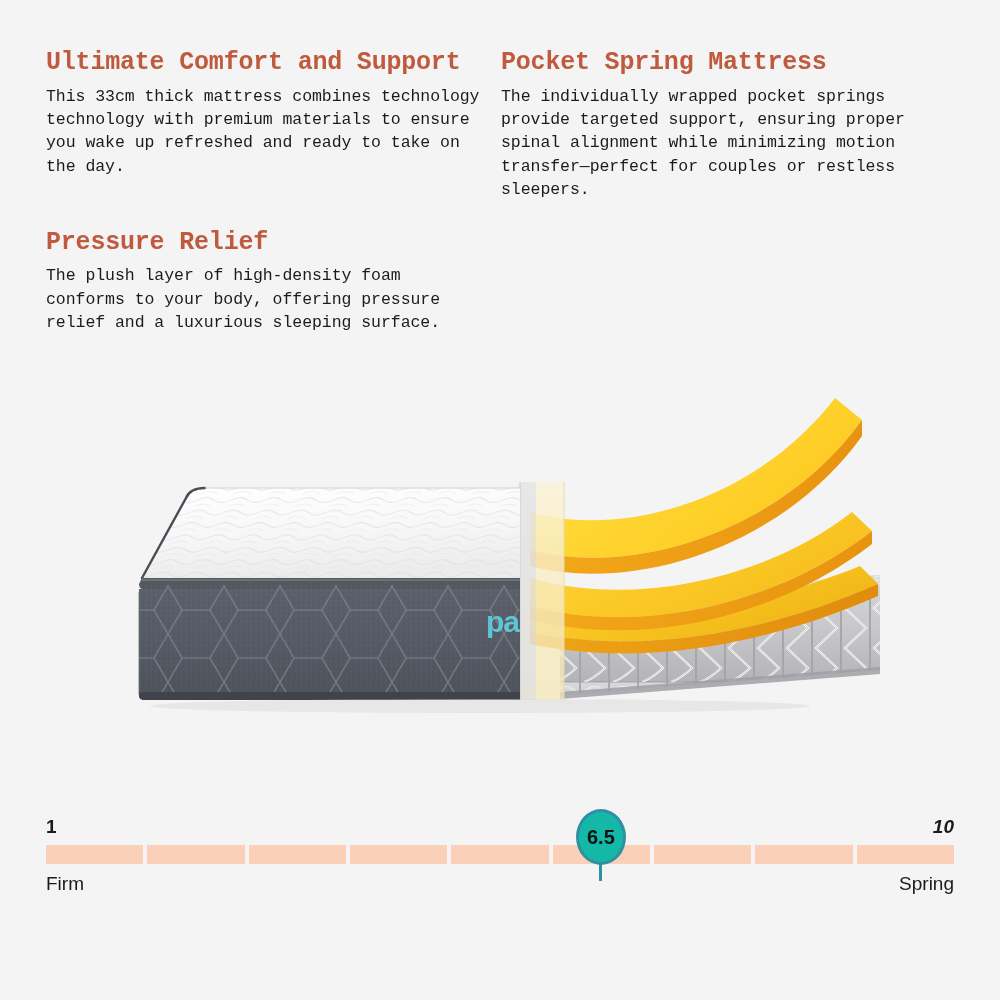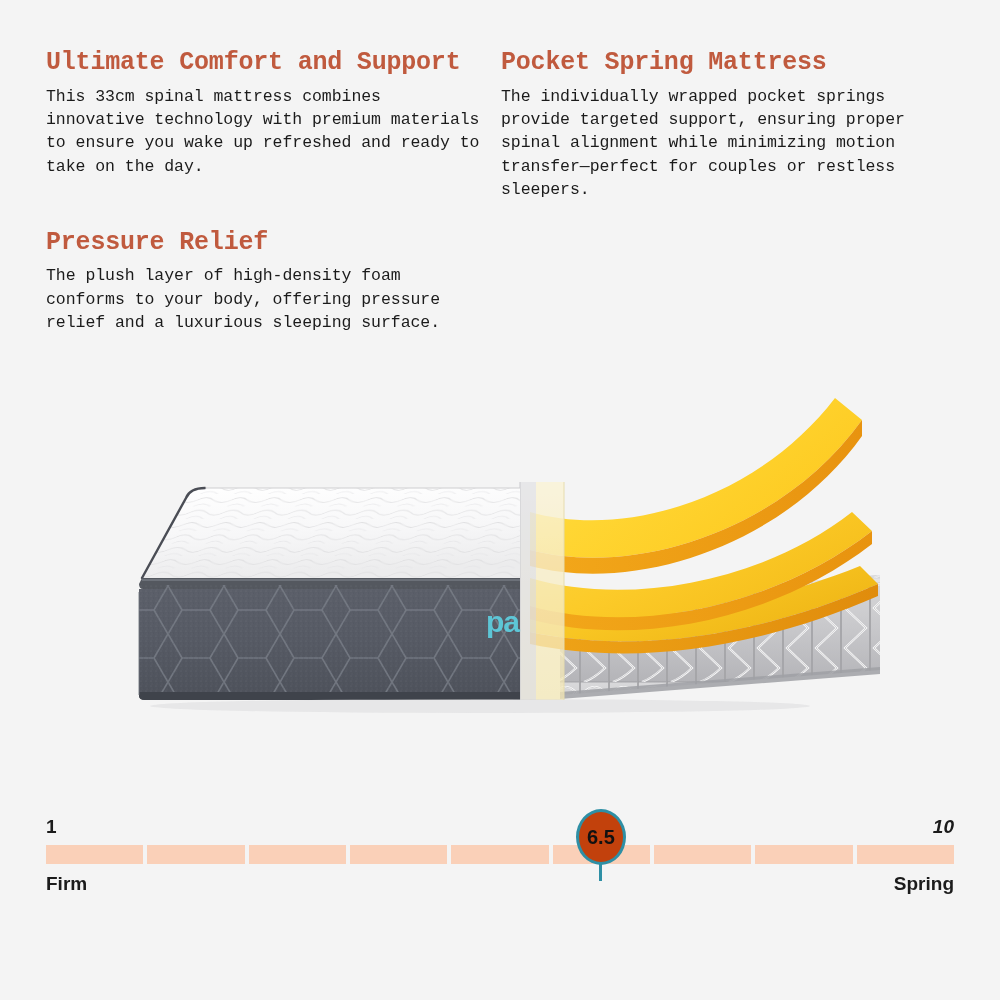--- a/index.html
+++ b/index.html
@@ -102,21 +102,21 @@
   }
 
   .scale-labels {
     position: relative;
     height: 28px;
     margin-top: 9px;
   }
   .scale-label {
     position: absolute;
     font-size: 19px;
-    font-weight: bold;
+    font-weight: normal;
     color: #1b1b1b;
     top: 0;
   }
   .scale-label.left  { left: 0; }
   .scale-label.right { right: 0; }
 
   
   #marker {
     position: absolute;
     top: -36px;
@@ -133,42 +133,42 @@
     background: #2e8fa5;
   }
   #marker .bubble {
     position: absolute;
     left: -25px;
     top: 0;
     width: 50px;
     height: 56px;
     border: 3px solid #2e8fa5;
     border-radius: 50%;
-    background: #c2410c;
+    background: #14b8a6;
     display: flex;
     align-items: center;
     justify-content: center;
   }
   #marker .bubble span {
     font-size: 20px;
     font-weight: bold;
     color: #111;
     line-height: 1;
   }
 </style>
 </head>
 <body>
 
 <div id="page">
 
   <div class="features">
 
     <div class="feature">
       <div class="feature-title">Ultimate Comfort and Support</div>
-      <div class="feature-body">This 33cm spinal mattress combines innovative technology with premium materials to ensure you wake up refreshed and ready to take on the day.</div>
+      <div class="feature-body">This 33cm thick mattress combines technology technology with premium materials to ensure you wake up refreshed and ready to take on the day.</div>
     </div>
 
     <div class="feature">
       <div class="feature-title">Pocket Spring Mattress</div>
       <div class="feature-body">The individually wrapped pocket springs provide targeted support, ensuring proper spinal alignment while minimizing motion transfer—perfect for couples or restless sleepers.</div>
     </div>
 
     <div class="feature">
       <div class="feature-title">Pressure Relief</div>
       <div class="feature-body">The plush layer of high-density foam conforms to your body, offering pressure relief and a luxurious sleeping surface.</div>

